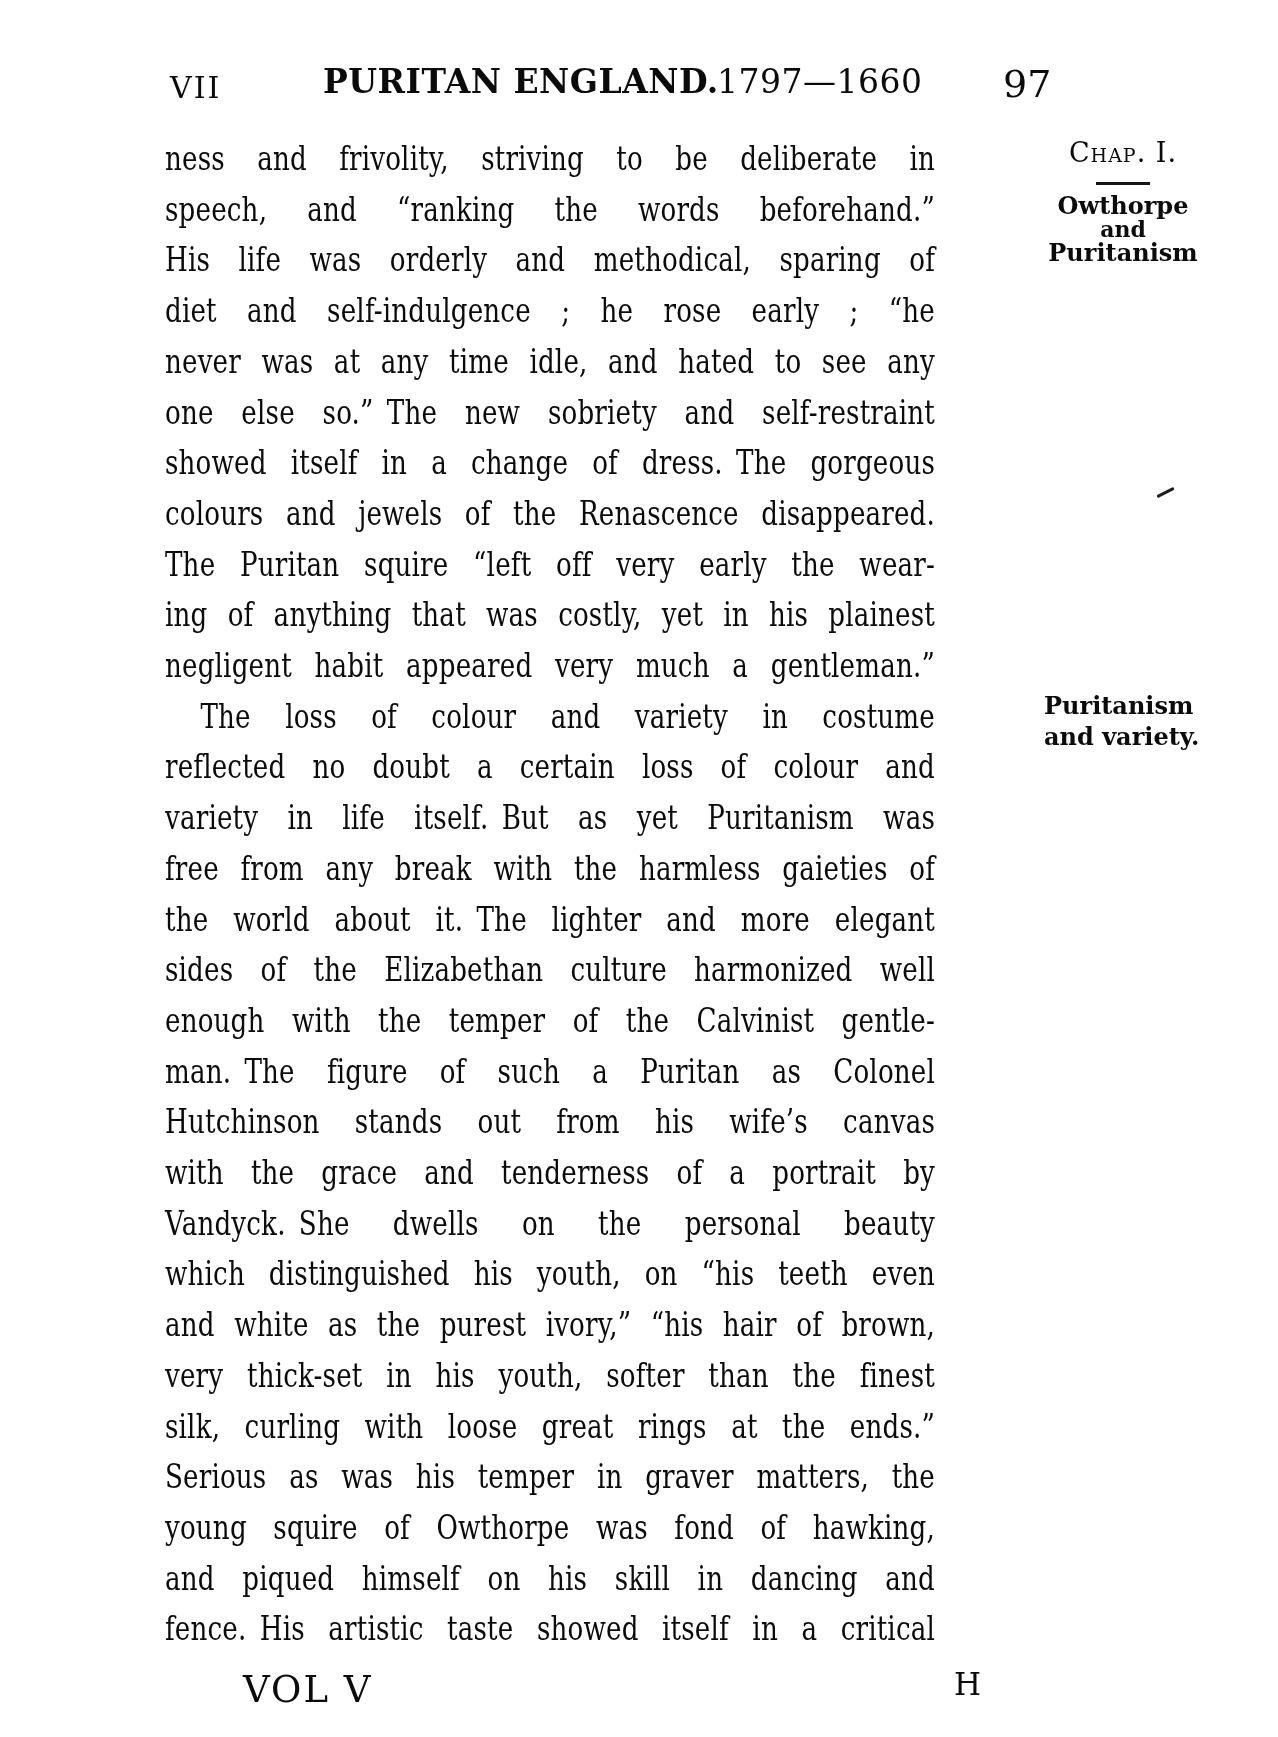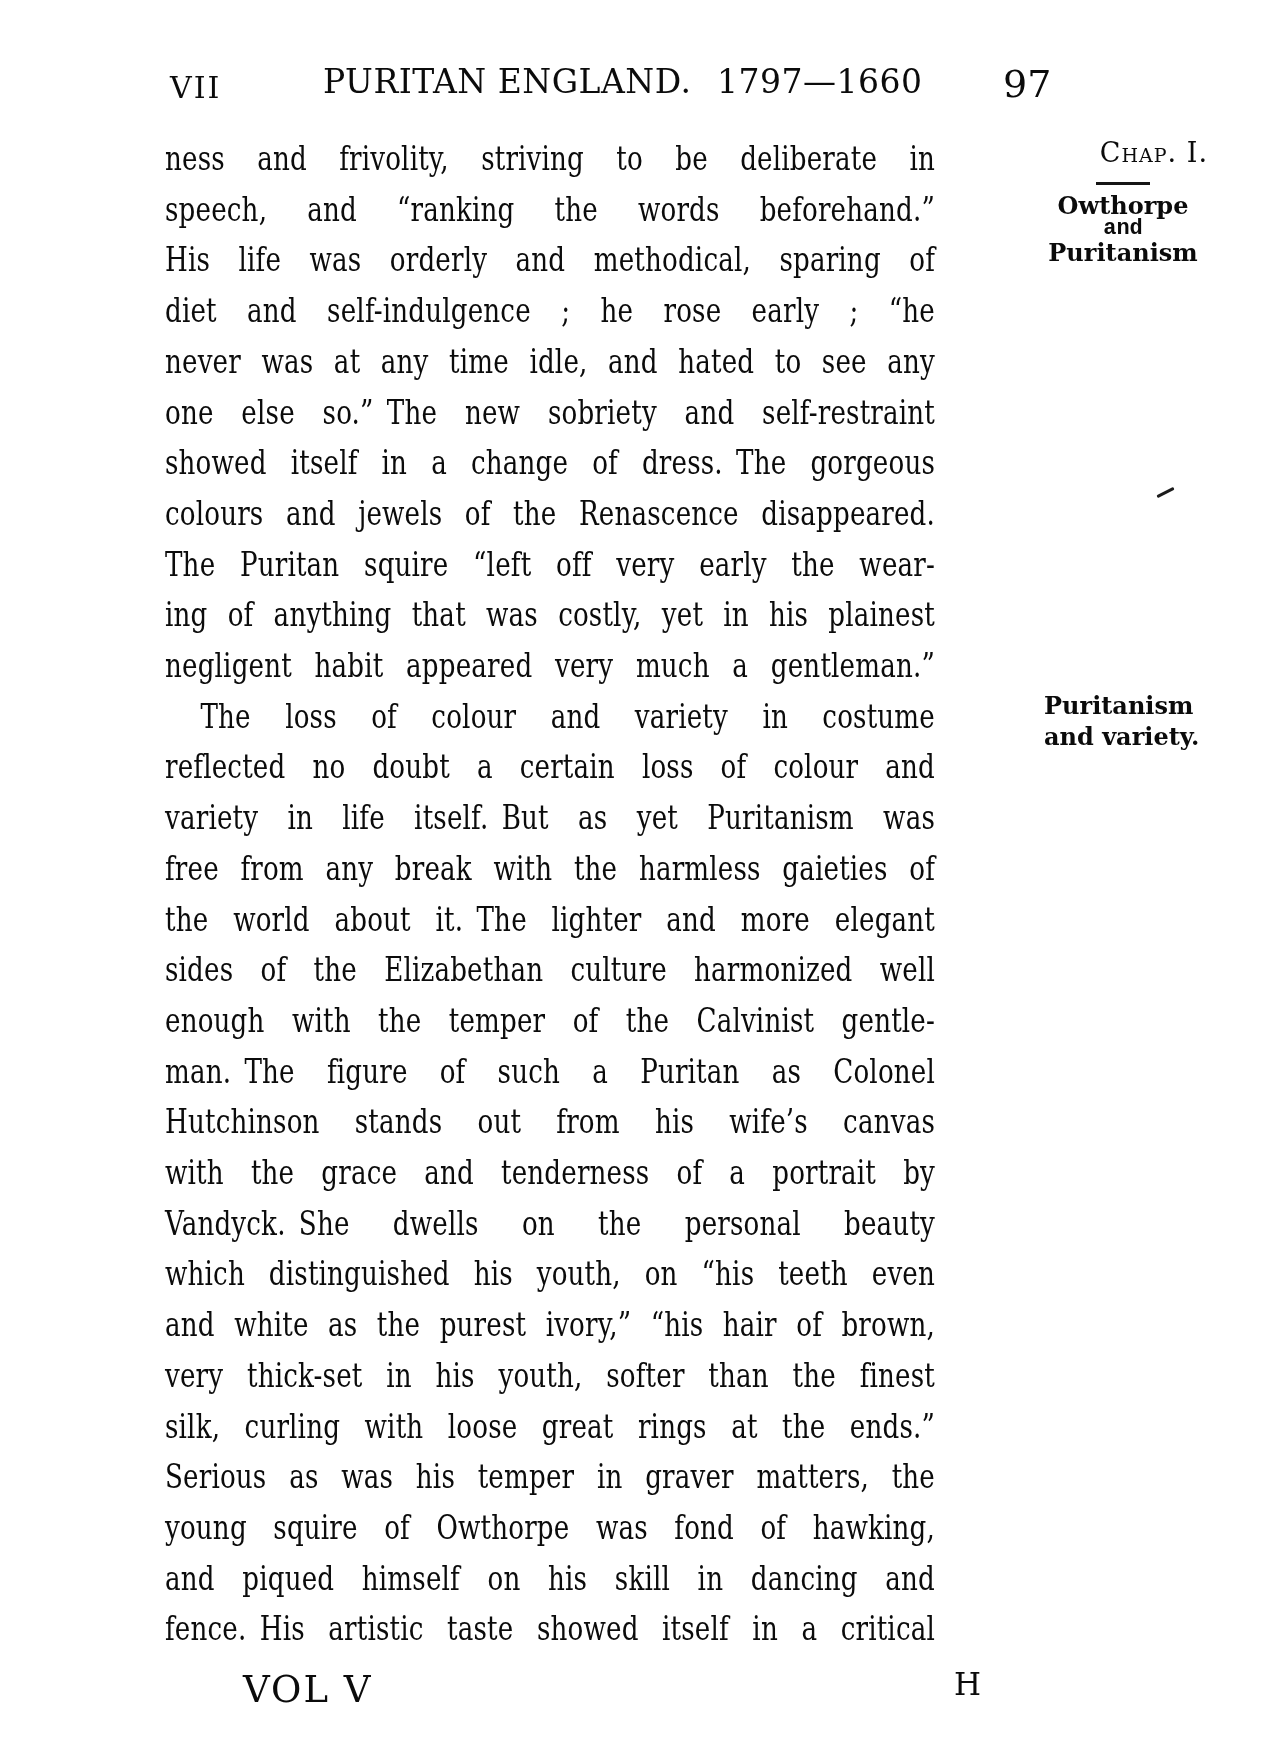--- a/index.html
+++ b/index.html
@@ -27,20 +27,21 @@
     letter-spacing: 2px;
     font-variant: small-caps;
   }
   .running-title {
     position: absolute;
     left: 323px;
     top: 42px;
     font-size: 33px;
     letter-spacing: 0.5px;
     white-space: nowrap;
+    font-weight: bold;
   }
   .running-dates {
     position: absolute;
     left: 717px;
     top: 42px;
     font-size: 33px;
     letter-spacing: 0.5px;
     white-space: nowrap;
   }
   .page-number {
@@ -77,37 +78,35 @@
     left: 1038px;
     top: 118px;
     width: 170px;
     text-align: center;
   }
   .margin-chapter .chap {
     font-size: 27px;
     line-height: 30px;
     font-variant: small-caps;
     letter-spacing: 1px;
-    text-align: right;
   }
   .margin-chapter .rule {
     width: 54px;
     border: 0;
     border-top: 3px solid #151515;
     margin: 14px auto 8px auto;
   }
   .mn-bold {
     font-weight: bold;
     font-size: 24px;
     line-height: 25px;
   }
   .mn-bold.small {
     font-size: 22px;
     line-height: 22px;
-    font-family: Liberation Mono, monospace;
   }
   .margin-culture {
     position: absolute;
     left: 1044px;
     top: 670px;
     width: 190px;
     text-align: left;
   }
   .margin-culture .mn-bold {
     line-height: 31px;

